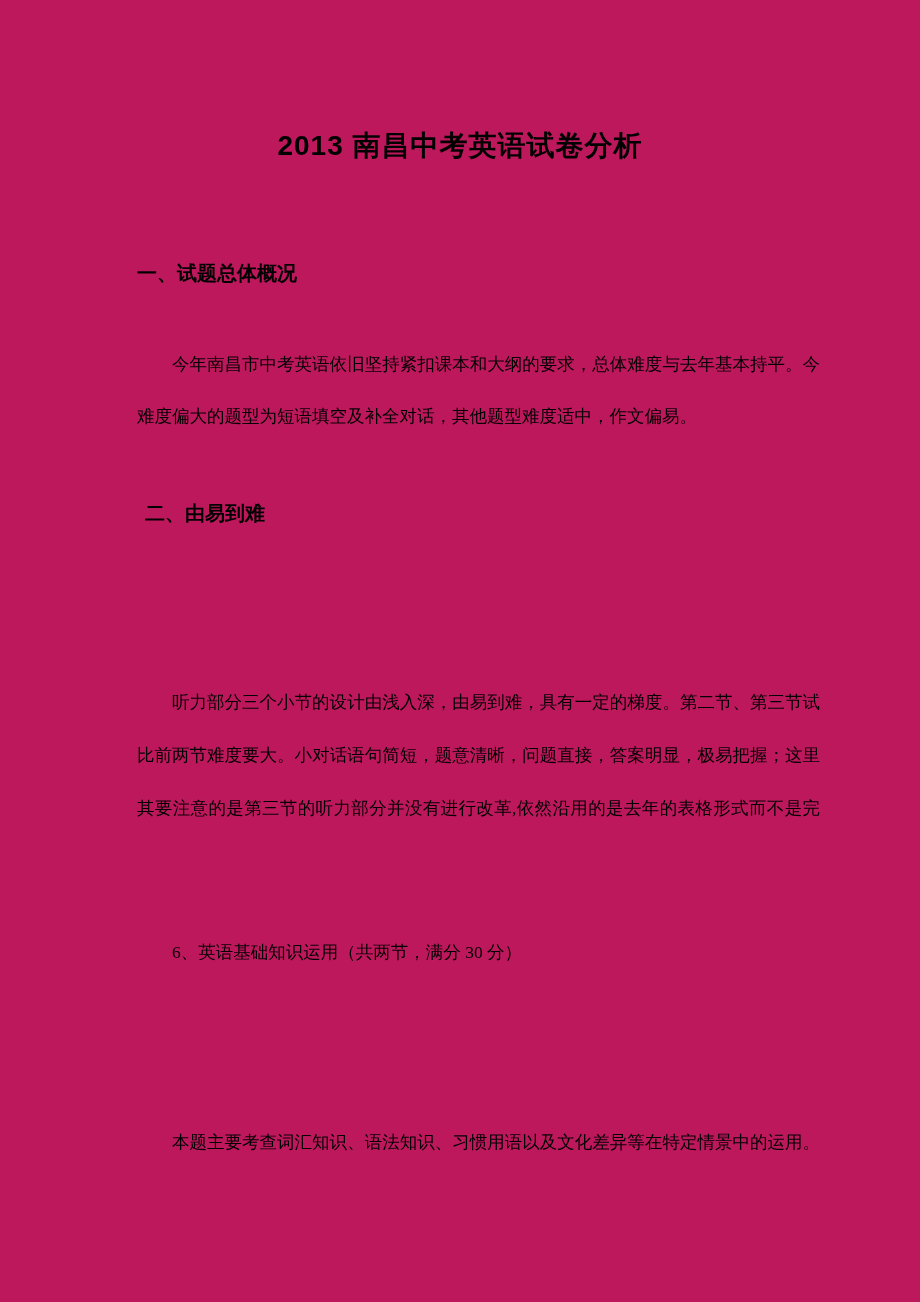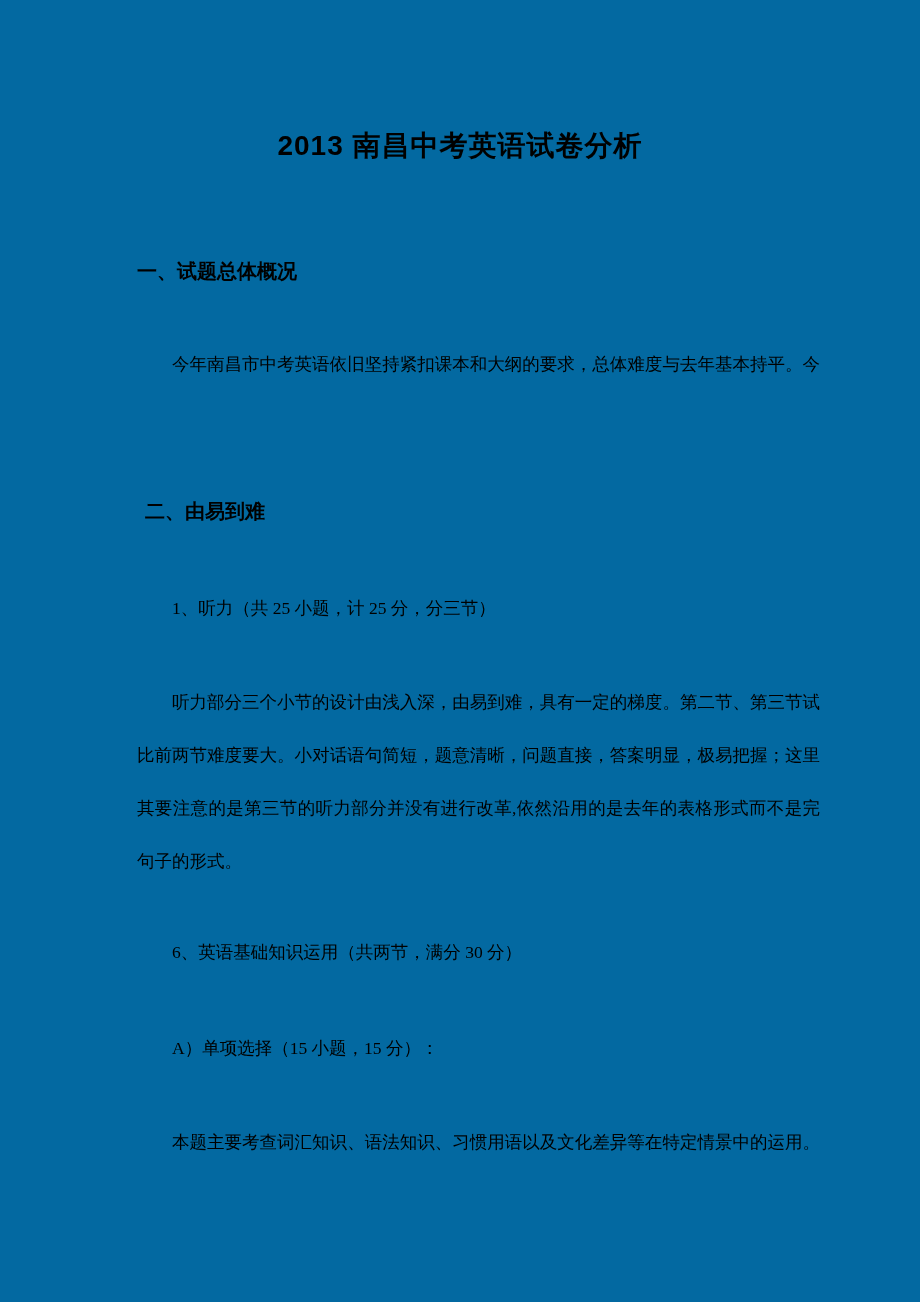--- a/index.html
+++ b/index.html
@@ -12,38 +12,38 @@
     height: 1302px;
     position: relative;
     overflow: hidden;
     color: #000000;
   }
   .page {
     position: absolute;
     top: 0; left: 0;
     width: 920px;
     height: 1302px;
-    background: #0369a1;
+    background: #be185d;
   }
   .doc-title {
     position: absolute;
     left: 0;
     width: 920px;
     text-align: center;
     font-family: "Liberation Sans", "DejaVu Sans", sans-serif;
     font-weight: bold;
     font-size: 28px;
     line-height: 36px;
     letter-spacing: 1px;
   }
   .heading {
     position: absolute;
     left: 137px;
     width: 683px;
-    font-family: Liberation Mono, monospace;
+    font-family: Liberation Sans, sans-serif;
     font-weight: bold;
     font-size: 20px;
     line-height: 26px;
   }
   .bodyline {
     position: absolute;
     left: 137px;
     width: 683px;
     font-family: "Liberation Serif", "DejaVu Serif", serif;
     font-size: 17.5px;
@@ -64,29 +64,27 @@
 </head>
 <body>
 
 <div class="page">
 
   <div class="doc-title" style="top:128px">2013 南昌中考英语试卷分析</div>
 
   <div class="heading" style="top:260px">一、试题总体概况</div>
 
   <div class="bodyline just ind" style="top:352px">今年南昌市中考英语依旧坚持紧扣课本和大纲的要求，总体难度与去年基本持平。今年</div>
+  <div class="bodyline" style="top:404px">难度偏大的题型为短语填空及补全对话，其他题型难度适中，作文偏易。</div>
 
   <div class="heading" style="top:500px;left:145px">二、由易到难</div>
 
-  <div class="bodyline ind" style="top:596px">1、听力（共 25 小题，计 25 分，分三节）</div>
 
   <div class="bodyline just ind" style="top:690px">听力部分三个小节的设计由浅入深，由易到难，具有一定的梯度。第二节、第三节试题</div>
   <div class="bodyline just" style="top:743px">比前两节难度要大。小对话语句简短，题意清晰，问题直接，答案明显，极易把握；这里极</div>
   <div class="bodyline just" style="top:796px">其要注意的是第三节的听力部分并没有进行改革,依然沿用的是去年的表格形式而不是完成</div>
-  <div class="bodyline" style="top:849px">句子的形式。</div>
 
   <div class="bodyline ind" style="top:940px">6、英语基础知识运用（共两节，满分 30 分）</div>
 
-  <div class="bodyline ind" style="top:1036px">A）单项选择（15 小题，15 分）：</div>
 
   <div class="bodyline just ind" style="top:1130px">本题主要考查词汇知识、语法知识、习惯用语以及文化差异等在特定情景中的运用。考</div>
 
 </div>
 
 </body></html>

